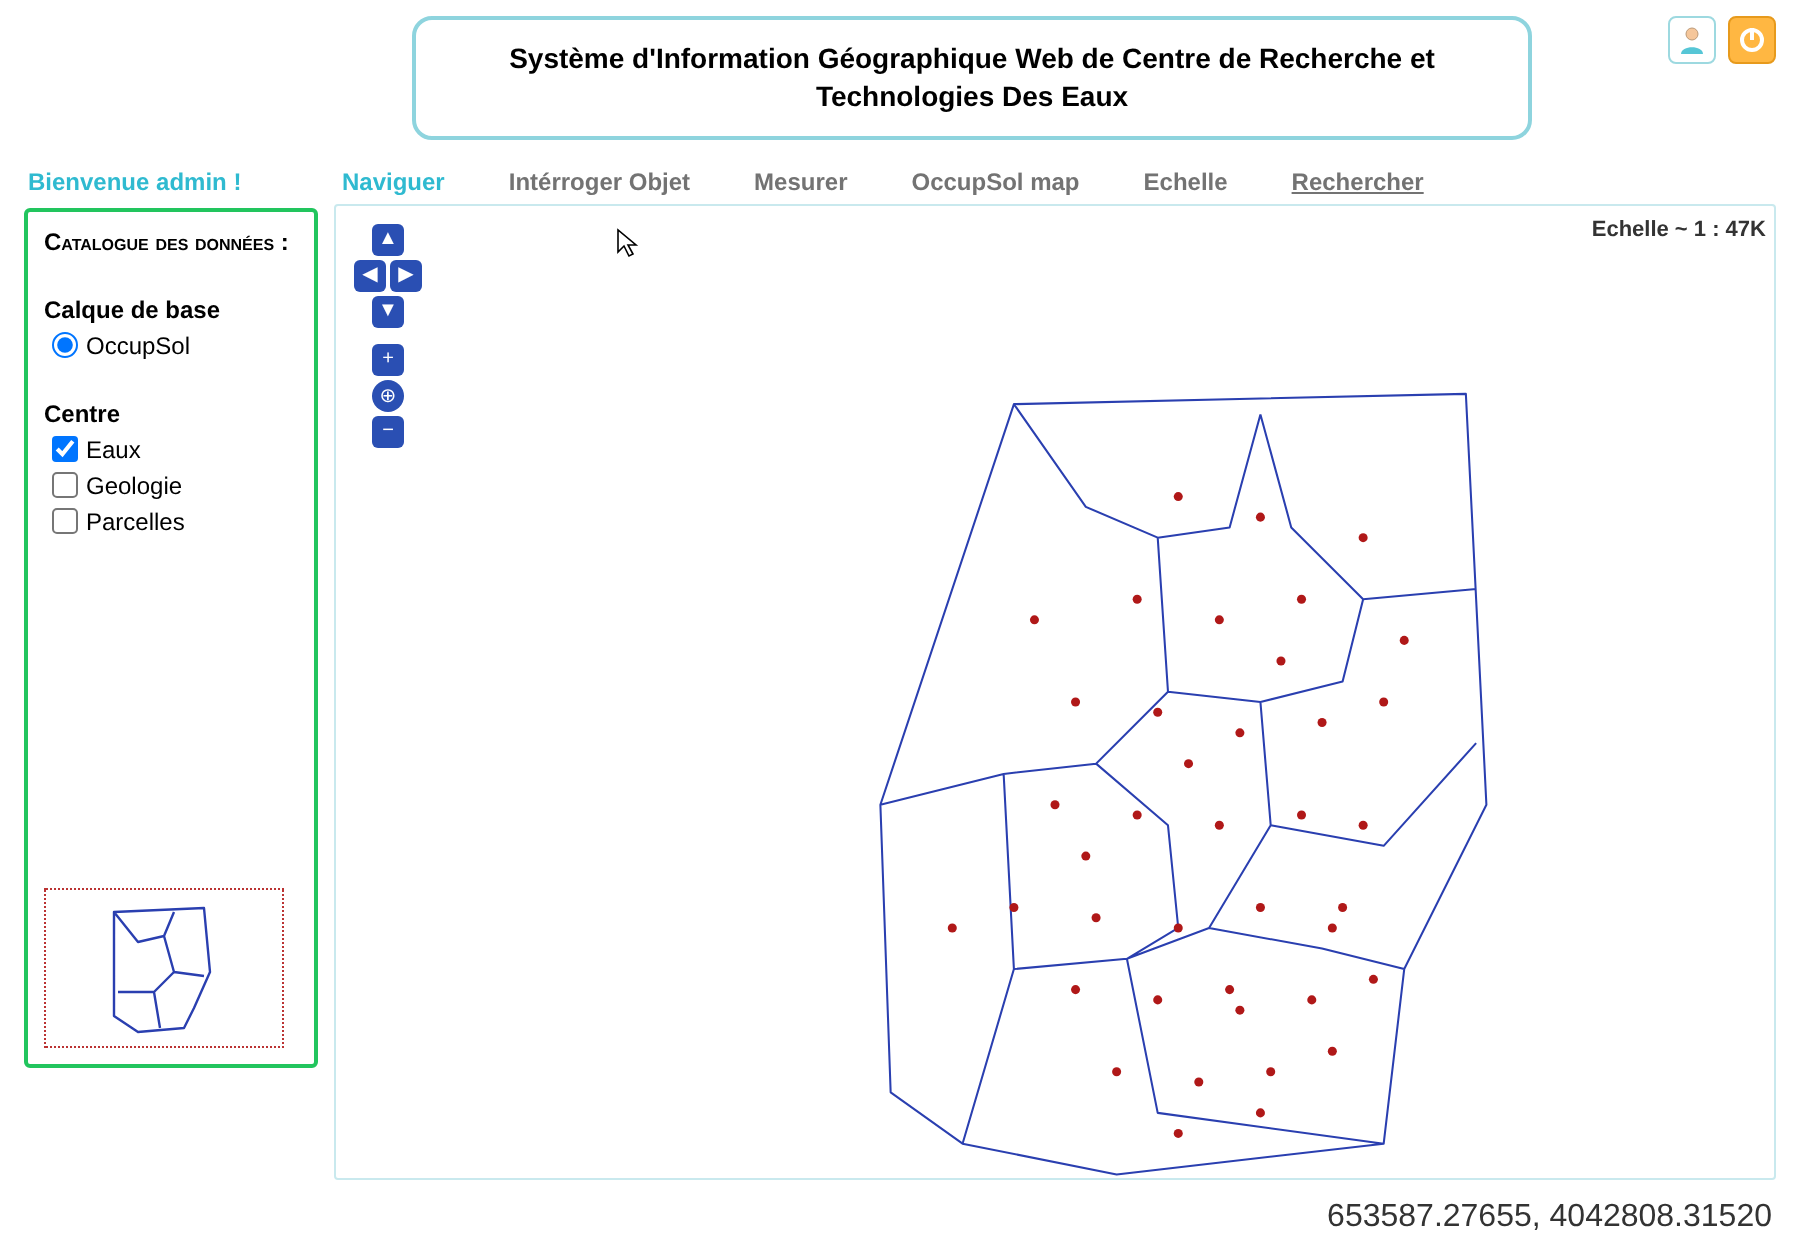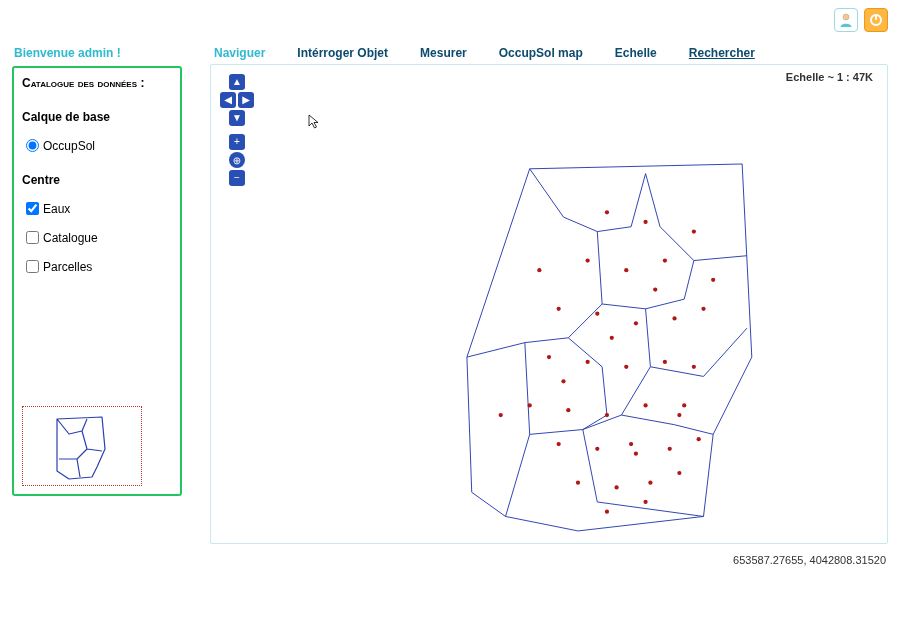--- a/index.html
+++ b/index.html
@@ -44,85 +44,84 @@
     cursor: pointer;
   }
   .hicon.logout { background: #ffb742; border-color: #e79a1c; }
 
   .content {
     display: flex;
     padding: 8px 12px 6px 12px;
     gap: 8px;
   }
 
-  .sidebar { width: 170px; }
+  .sidebar { width: 147px; }
   .welcome {
     color: #2fbad0;
     font-weight: bold;
     font-size: 12px;
     padding: 6px 2px 6px 2px;
   }
   .catalogue {
     border: 2px solid #22c55e;
     border-radius: 3px;
     padding: 8px;
     min-height: 430px;
     position: relative;
   }
   .cat-title {
     font-variant: small-caps;
     font-weight: bold;
     margin-bottom: 6px;
   }
   .group-label { font-weight: bold; margin-top: 20px; }
-  .layer-row { display: flex; align-items: flex-start; gap: 4px; margin: 15px 0 1px 4px; }
+  .layer-row { display: flex; align-items: flex-start; gap: 4px; margin: 4px 0 1px 4px; }
 
   .overview {
     position: absolute;
     left: 8px; bottom: 8px;
     width: 120px; height: 80px;
     border: 1px dotted #b33;
     display: flex; align-items: center; justify-content: center;
     background: #fff;
   }
 
   .main {
     flex: 1 1 auto;
     display: flex;
     flex-direction: column;
-    margin-left: 20px;
   }
   .toolbar {
     display: flex;
     gap: 32px;
     padding: 6px 4px 4px 4px;
     font-size: 12px;
     font-weight: bold;
   }
   .tool {
-    color: #0c4a6e;
+    color: #737373;
     cursor: pointer;
     position: relative;
   }
   .tool.active { color: #2fbad0; }
   .tool.underline { text-decoration: underline; text-align: center; }
 
   .map-panel {
     flex: 1;
     border: 1px solid #c9e9ee;
     border-radius: 2px;
     position: relative;
     min-height: 480px;
     background: #fff;
     overflow: hidden;
   }
 
   .scale {
     position: absolute;
-    top: 6px; right: 14px;
+    top: 6px; right: 4px;
     font-size: 11px;
     font-weight: bold;
     color: #333;
   }
 
   .nav-controls {
     position: absolute;
     top: 8px; left: 8px;
     display: flex; flex-direction: column; align-items: center;
   }
@@ -139,39 +138,40 @@
   .pan-row { display: flex; }
   .zoom-stack { margin-top: 6px; display:flex; flex-direction:column; align-items:center;}
   .globe {
     width: 16px; height: 16px; border-radius: 50%;
     background: #2a4fb3; cursor:pointer; margin:1px;
     display:flex; align-items:center; justify-content:center; color:#fff; font-size:10px;
   }
 
   .footer {
     text-align: right;
-    font-size: 11px;
+    font-size: 16px;
     color: #333;
     padding: 4px 14px 4px 0;
   }
 
   .cursor {
     position: absolute;
     width: 12px; height: 16px;
     top: 114px; left: 308px;
     pointer-events: none;
   }
 
   input[type="radio"], input[type="checkbox"] { margin:0; }
 </style>
 </head>
 <body>
 
 <div class="header">
   <div style="width:160px"></div>
+  <div class="title-box">Système d'Information Géographique Web de Centre de Recherche et Technologies Des Eaux</div>
   <div class="header-icons">
     <div class="hicon" title="account">
       <svg width="16" height="16" viewBox="0 0 16 16">
         <circle cx="8" cy="5" r="3" fill="#f5c69a" stroke="#b97" stroke-width="0.5"></circle>
         <path d="M2.5 15 C2.5 10.5 13.5 10.5 13.5 15 Z" fill="#56c6d6"></path>
       </svg>
     </div>
     <div class="hicon logout" title="logout">
       <svg width="14" height="14" viewBox="0 0 14 14">
         <circle cx="7" cy="7" r="5" fill="none" stroke="#fff" stroke-width="2"></circle>
@@ -193,21 +193,21 @@
         <span>OccupSol</span>
       </label>
 
       <div class="group-label">Centre</div>
       <label class="layer-row">
         <input type="checkbox" checked="" style="">
         <span>Eaux</span>
       </label>
       <label class="layer-row">
         <input type="checkbox" style="">
-        <span>Catalogue</span>
+        <span>Geologie</span>
       </label>
       <label class="layer-row">
         <input type="checkbox" style="">
         <span>Parcelles</span>
       </label>
 
       <div class="overview">
         <svg width="70" height="75" viewBox="0 0 70 75">
           <path fill="none" stroke="#2a3fb0" stroke-width="1.2" stroke-linejoin="round" d="M10,10 L55,8 L58,40 L50,58 L45,68 L22,70 L10,62 Z M10,10 L22,25 L35,22 L40,10 M35,22 L40,40 L30,50 L12,50 M40,40 L55,42 M30,50 L33,68"></path>
         </svg>

